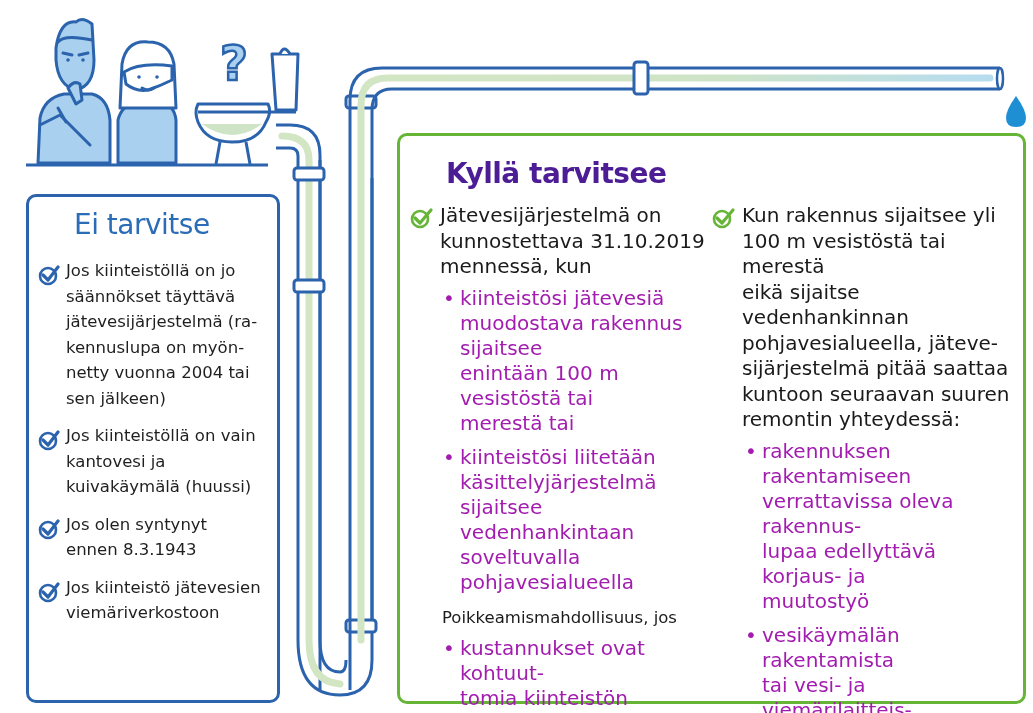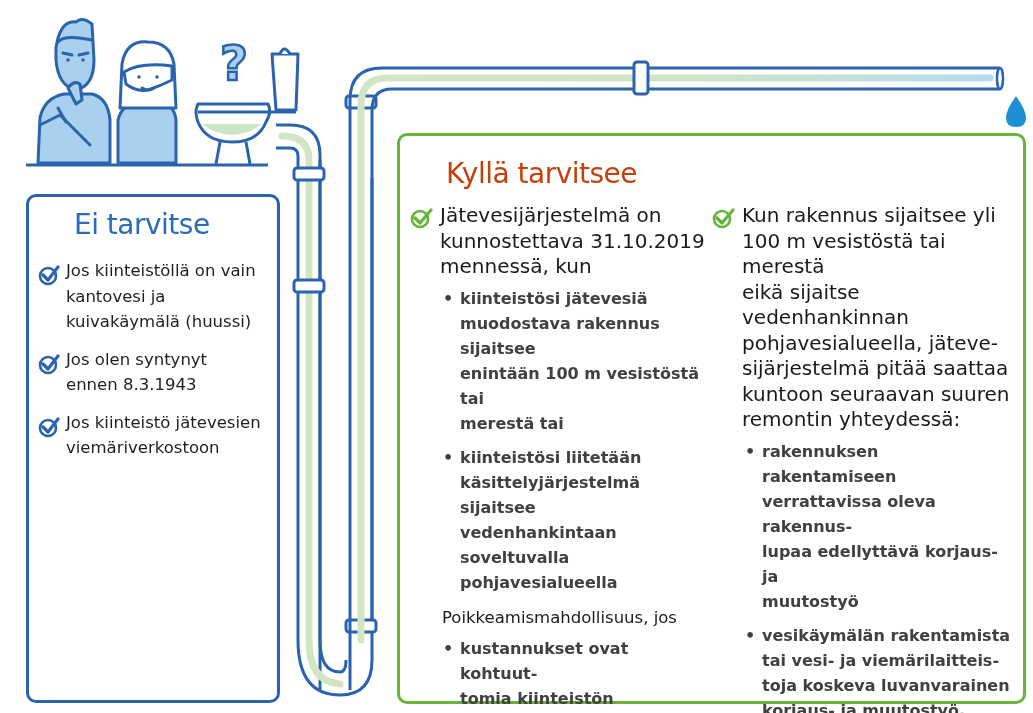--- a/index.html
+++ b/index.html
@@ -5,35 +5,35 @@
   html, body { margin:0; padding:0; background:#ffffff; }
   body { width:1033px; height:713px; position:relative; overflow:hidden;
          font-family:"DejaVu Sans", "Liberation Sans", sans-serif; color:#1a1a1a; }
   .art { position:absolute; left:0; top:0; width:1033px; height:713px; }
   .box-left { position:absolute; left:26px; top:194px; width:254px; height:509px;
               border:3px solid #2b63ad; border-radius:10px; box-sizing:border-box; background:#fff; }
   .box-right { position:absolute; left:397px; top:133px; width:629px; height:571px;
                border:3px solid #66b537; border-radius:10px; box-sizing:border-box; background:#fff; }
   .title-left { position:absolute; left:74px; top:208px; font-size:28px; font-weight:normal;
                 color:#2a6cb5; letter-spacing:-0.5px; }
-  .title-right { position:absolute; left:446px; top:157px; font-size:28px; font-weight:normal;
-                 color:#c2410c; letter-spacing:-0.5px; }
+  .title-right { position:absolute; left:446px; top:157px; font-size:28px; font-weight:bold;
+                 color:#4c1d95; letter-spacing:-0.5px; }
   .left-list { position:absolute; left:38px; top:258px; width:236px; }
   .left-item { display:flex; margin-bottom:12px; }
   .left-item .chk { width:28px; flex:0 0 28px; margin-top:6px; }
   .left-item .txt { font-size:16.5px; line-height:25.5px; color:#1f1f1f; white-space:pre-line; }
   .col { position:absolute; top:203px; }
   .col1 { left:410px; width:300px; }
   .col2 { left:712px; width:300px; }
   .head { display:flex; }
   .head .chk { width:30px; flex:0 0 30px; margin-top:4px; }
   .head .txt { font-size:20px; line-height:25.5px; font-weight:normal; white-space:pre-line; }
   .bullets { margin:6px 0 0 30px; padding:0; list-style:none; }
-  .bullets li { position:relative; padding-left:20px; font-size:16px; line-height:25px;
-                margin-bottom:9px; white-space:pre-line; color:#404040;font-weight:bold; }
+  .bullets li { position:relative; padding-left:20px; font-size:20px; line-height:25px;
+                margin-bottom:9px; white-space:pre-line; color:#a21caf; }
   .bullets li::before { content:"•"; position:absolute; left:3px; top:0; }
   .sub { margin-left:32px; margin-top:10px; font-size:16.5px; line-height:25px; font-weight:normal; }
   .sub2 { margin-left:32px; margin-top:-6px; font-size:16.5px; line-height:25px; font-weight:bold; }
 </style>
 </head>
 <body>
 
 <svg class="art" viewBox="0 0 1033 713">
   <defs>
     <linearGradient id="pipeGrad" x1="0" x2="1" y1="0" y2="0">
@@ -101,20 +101,34 @@
   </g>
   <rect x="634" y="62" width="14" height="32" rx="3" stroke="#2b63ad" stroke-width="3" fill="#ffffff"></rect>
 
   <path d="M1016 96 Q1006 110 1006 118 Q1006 127 1016 127 Q1026 127 1026 118 Q1026 110 1016 96 Z" fill="#1f8fd4"></path>
 </svg>
 
 <div class="box-left"></div>
 <div class="title-left">Ei tarvitse</div>
 
 <div class="left-list">
+  <div class="left-item">
+    <span class="chk">
+      <svg width="22" height="22" viewBox="0 0 22 22">
+          <circle cx="10" cy="12" r="8" fill="none" stroke="#2b63ad" stroke-width="2.6"></circle>
+          <path d="M5 11 L10 16 L20 3" fill="none" stroke="#2b63ad" stroke-width="3.2" stroke-linecap="round" stroke-linejoin="round"></path>
+        </svg>
+    </span>
+    <span class="txt">Jos kiinteistöllä on jo
+säännökset täyttävä
+jätevesijärjestelmä (ra-
+kennuslupa on myön-
+netty vuonna 2004 tai
+sen jälkeen)</span>
+  </div>
   <div class="left-item">
     <span class="chk">
       <svg width="22" height="22" viewBox="0 0 22 22">
           <circle cx="10" cy="12" r="8" fill="none" stroke="#2b63ad" stroke-width="2.6"></circle>
           <path d="M5 11 L10 16 L20 3" fill="none" stroke="#2b63ad" stroke-width="3.2" stroke-linecap="round" stroke-linejoin="round"></path>
         </svg>
     </span>
     <span class="txt">Jos kiinteistöllä on vain
 kantovesi ja
 kuivakäymälä (huussi)</span>

